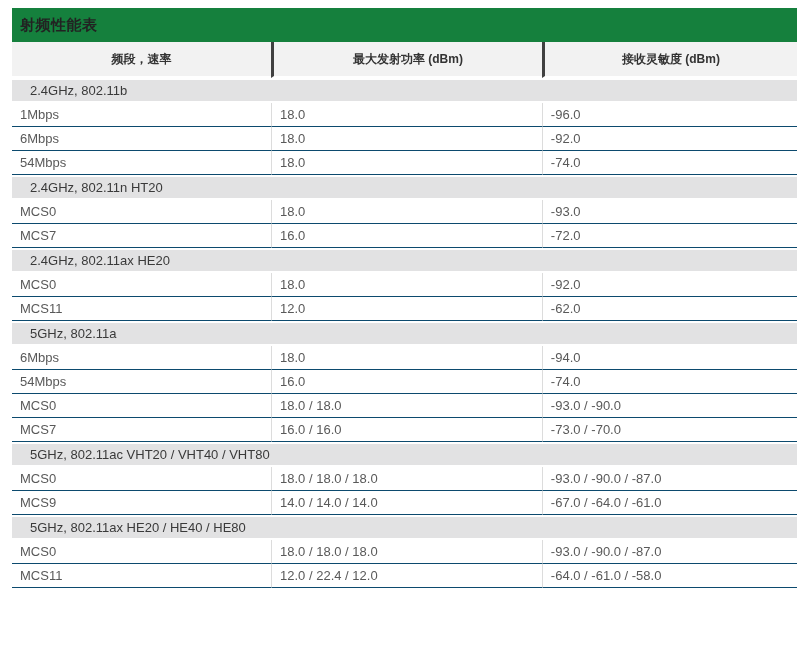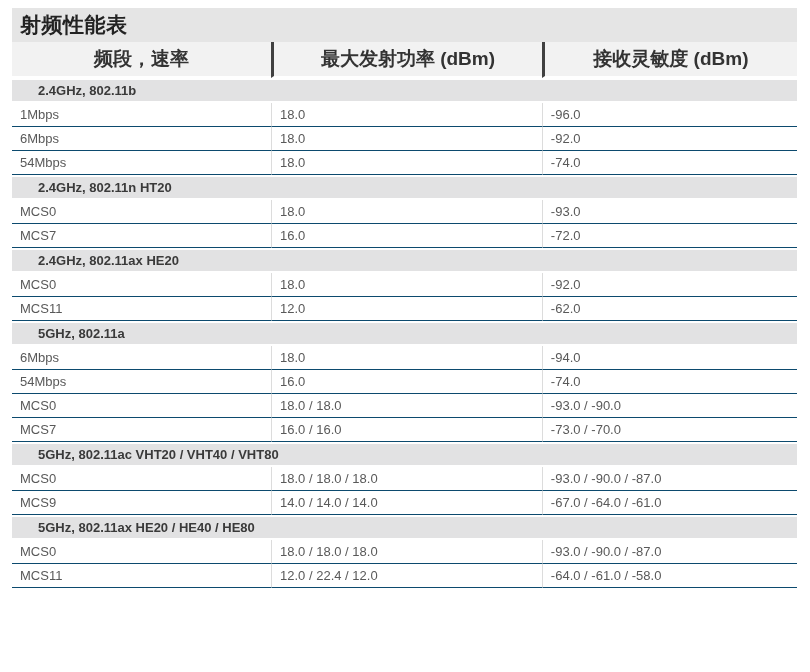--- a/index.html
+++ b/index.html
@@ -11,57 +11,57 @@
     width: 810px;
     height: 672px;
     font-family: "Liberation Sans", "DejaVu Sans", sans-serif;
     -webkit-font-smoothing: antialiased;
     overflow: hidden;
   }
   .page {
     padding: 8px 13px 0 12px;
   }
   .title-bar {
-    background: #e5e5e5;
+    background: #15803d;
     color: #222222;
-    font-size: 21px;
+    font-size: 15px;
     font-weight: 700;
     line-height: 18px;
     padding: 8px 8px;
     letter-spacing: 0.5px;
   }
   table.rf-table {
     width: 100%;
     border-collapse: separate;
     border-spacing: 0;
     table-layout: fixed;
   }
   col.c1 { width: 33%; }
   col.c2 { width: 34.5%; }
   col.c3 { width: 32.5%; }
   table.rf-table th {
     background: #f2f2f2;
     color: #333333;
-    font-size: 19px;
+    font-size: 12px;
     font-weight: 700;
     text-align: center;
     padding: 8px 6px;
     line-height: 18px;
     border-bottom: 2px solid #ffffff;
   }
   table.rf-table th + th {
     border-left: 3px solid #404040;
   }
   tr.section-row td {
     background: #e2e2e3;
     color: #3a3a3a;
     font-size: 13px;
-    font-weight: 700;
+    font-weight: 400;
     text-align: left;
-    padding: 2px 26px;
+    padding: 2px 18px;
     line-height: 17px;
     border-top: 2px solid #ffffff;
     border-bottom: 2px solid #ffffff;
   }
   tr.data-row td {
     background: #ffffff;
     color: #595959;
     font-size: 13px;
     font-weight: 400;
     padding: 3px 8px;

